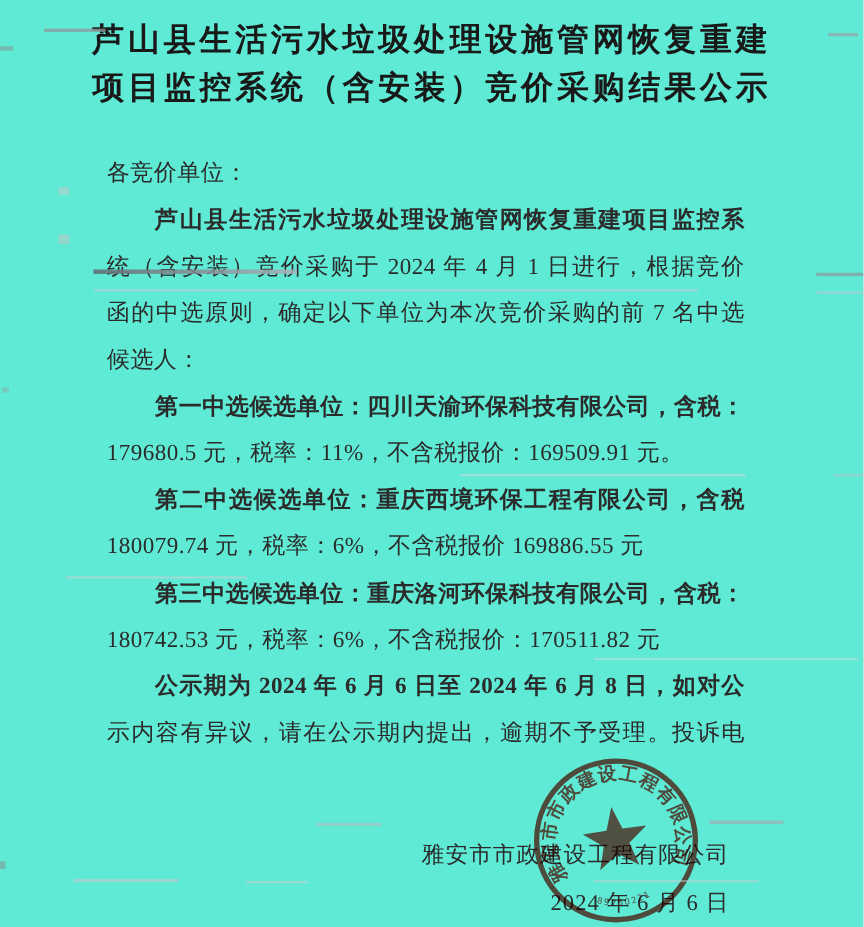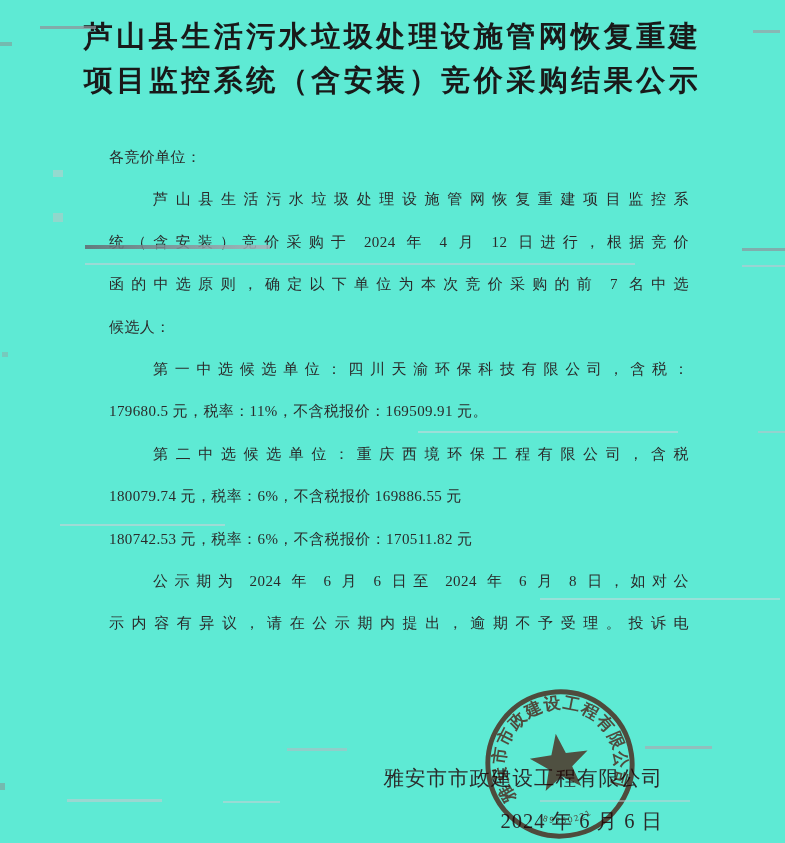--- a/index.html
+++ b/index.html
@@ -8,26 +8,26 @@
     font-family:"Liberation Serif","DejaVu Serif",serif;color:#2b2b2b;
   }
   
   .title{
     position:absolute;left:0;right:0;top:14px;text-align:center;
     font-family:"Liberation Sans","DejaVu Sans",sans-serif;
     font-weight:700;font-size:29px;line-height:44px;letter-spacing:3.5px;color:#191919;
   }
   
   .bodytext{
-    position:absolute;left:109px;top:136px;width:580px;
-    font-size:15px;line-height:42.4px;letter-spacing:0.4px;
+    position:absolute;left:97px;top:136px;width:580px;
+    font-size:21px;line-height:42.4px;letter-spacing:0.4px;
   }
   .ln{display:block;text-align:left;}
   .ln.full{text-align:justify;text-align-last:justify;}
-  .ln.ind{text-indent:44px;}
+  .ln.ind{text-indent:44px;font-weight:bold;}
   
   .sig{
     position:absolute;right:122px;top:757px;text-align:right;
     font-size:20.5px;line-height:43px;letter-spacing:1px;color:#2b2b2b;
   }
   
   .seal{
     position:absolute;left:481px;top:685px;width:158px;height:158px;
     transform:rotate(-8deg);mix-blend-mode:multiply;opacity:.93;
   }
@@ -42,30 +42,31 @@
 
   <div class="title">
     <div>芦山县生活污水垃圾处理设施管网恢复重建</div>
     <div>项目监控系统（含安装）竞价采购结果公示</div>
   </div>
 
   <div class="bodytext">
     <div class="ln">各竞价单位：</div>
 
     <div class="ln ind full">芦山县生活污水垃圾处理设施管网恢复重建项目监控系</div>
-    <div class="ln full">统（含安装）竞价采购于 2024 年 4 月 12 日进行，根据竞价</div>
+    <div class="ln full">统（含安装）竞价采购于 2024 年 4 月 1 日进行，根据竞价</div>
     <div class="ln full">函的中选原则，确定以下单位为本次竞价采购的前 7 名中选</div>
     <div class="ln">候选人：</div>
 
     <div class="ln ind full">第一中选候选单位：四川天渝环保科技有限公司，含税：</div>
     <div class="ln">179680.5 元，税率：11%，不含税报价：169509.91 元。</div>
 
     <div class="ln ind full">第二中选候选单位：重庆西境环保工程有限公司，含税</div>
     <div class="ln">180079.74 元，税率：6%，不含税报价 169886.55 元</div>
 
+    <div class="ln ind full">第三中选候选单位：重庆洛河环保科技有限公司，含税：</div>
     <div class="ln">180742.53 元，税率：6%，不含税报价：170511.82 元</div>
 
     <div class="ln ind full">公示期为 2024 年 6 月 6 日至 2024 年 6 月 8 日，如对公</div>
     <div class="ln full">示内容有异议，请在公示期内提出，逾期不予受理。投诉电</div>
   </div>
 
   <div class="sig">
     <div>雅安市市政建设工程有限公司</div>
     <div>2024 年 6 月 6 日</div>
   </div>

